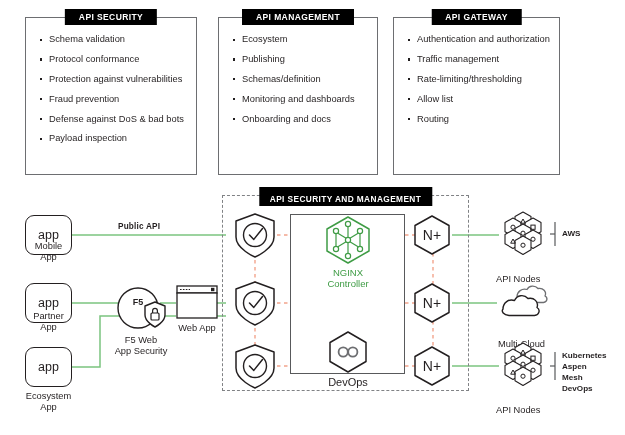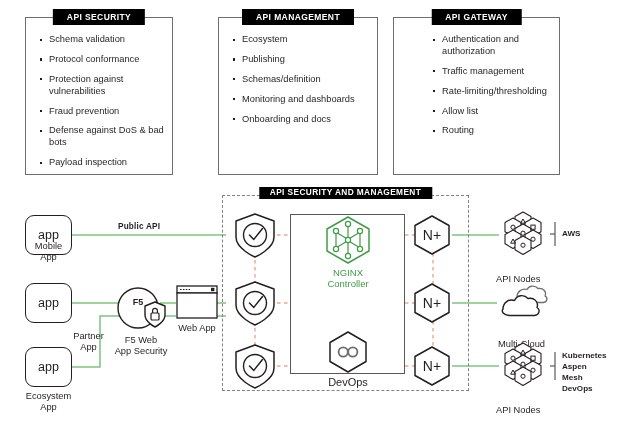--- a/index.html
+++ b/index.html
@@ -26,23 +26,23 @@
   .panel ul{list-style:none;margin:0;padding:16px 0 0 14px;}
   .panel li{
     position:relative;padding-left:9px;
     font-size:9.3px;line-height:1.28;margin-bottom:8px;color:#231f20;
   }
   .panel li:before{
     content:"";position:absolute;left:0;top:4.5px;
     width:2.2px;height:2.2px;background:#231f20;
   }
 
-  #panel-sec{left:25px;top:17px;width:148px;height:158px;}
+  #panel-sec{left:25px;top:17px;width:172px;height:158px;}
   #panel-mgmt{left:218px;top:17px;width:160px;height:158px;}
-  #panel-gw{left:393px;top:17px;width:167px;height:158px;padding-left:25px;}
+  #panel-gw{left:393px;top:17px;width:167px;height:158px;}
 
   
   .arch{position:absolute;left:0;top:185px;width:625px;height:250px;}
   svg.wires{position:absolute;left:0;top:0;width:625px;height:250px;overflow:visible;}
 
   .node{position:absolute;}
   .app-box{
     width:47px;height:40px;border:1.4px solid #231f20;border-radius:9px;
     display:flex;align-items:center;justify-content:center;background:#fff;
     box-sizing:border-box;
@@ -54,21 +54,21 @@
   }
   .cap.wide{white-space:normal;width:86px;}
 
   .dashbox{
     position:absolute;left:222px;top:10px;width:247px;height:196px;
     border:1.6px dashed #808285;box-sizing:border-box;background:transparent;
   }
   .dashbox-banner{
     position:absolute;top:-9px;left:50%;transform:translateX(-50%);
     background:#000;color:#fff;font-size:8.3px;font-weight:bold;letter-spacing:.4px;
-    padding:1px 11px 3px 11px;white-space:nowrap;line-height:1;
+    padding:8px 11px 3px 11px;white-space:nowrap;line-height:1;
   }
   .innerbox{
     position:absolute;left:290px;top:29px;width:115px;height:160px;
     border:1.2px solid #58595b;box-sizing:border-box;background:#fff;
   }
   .nginx-label{
     position:absolute;left:0;right:0;text-align:center;
     color:#3f9c45;font-size:9.5px;line-height:1.2;
   }
   .devops-label{
@@ -172,21 +172,21 @@
       <div class="cap" style="top:26px;">
         <span style="white-space:pre-line;">Mobile
 App</span>
       </div>
     </div>
 
     <div class="node" style="left:25px;top:98px;">
       <div class="app-box">
         <span>app</span>
       </div>
-      <div class="cap" style="top:48px;margin-left:40px;">
+      <div class="cap" style="top:28px;">
         <span style="white-space:pre-line;">Partner
 App</span>
       </div>
     </div>
 
     <div class="node" style="left:25px;top:162px;">
       <div class="app-box">
         <span>app</span>
       </div>
       <div class="cap" style="top:44px;">

